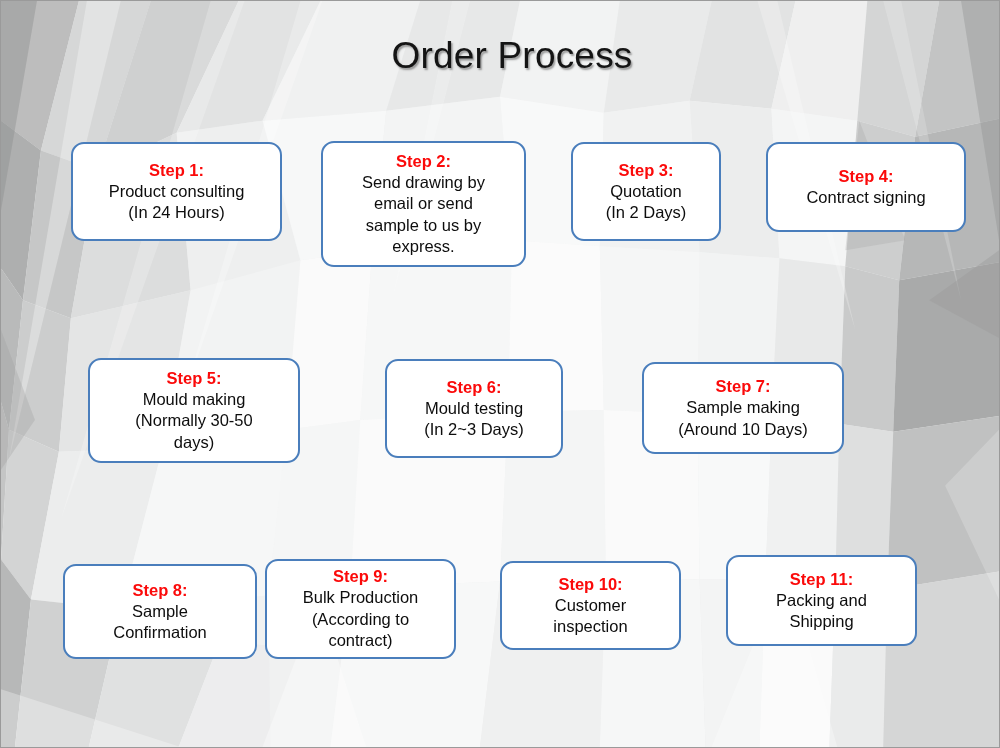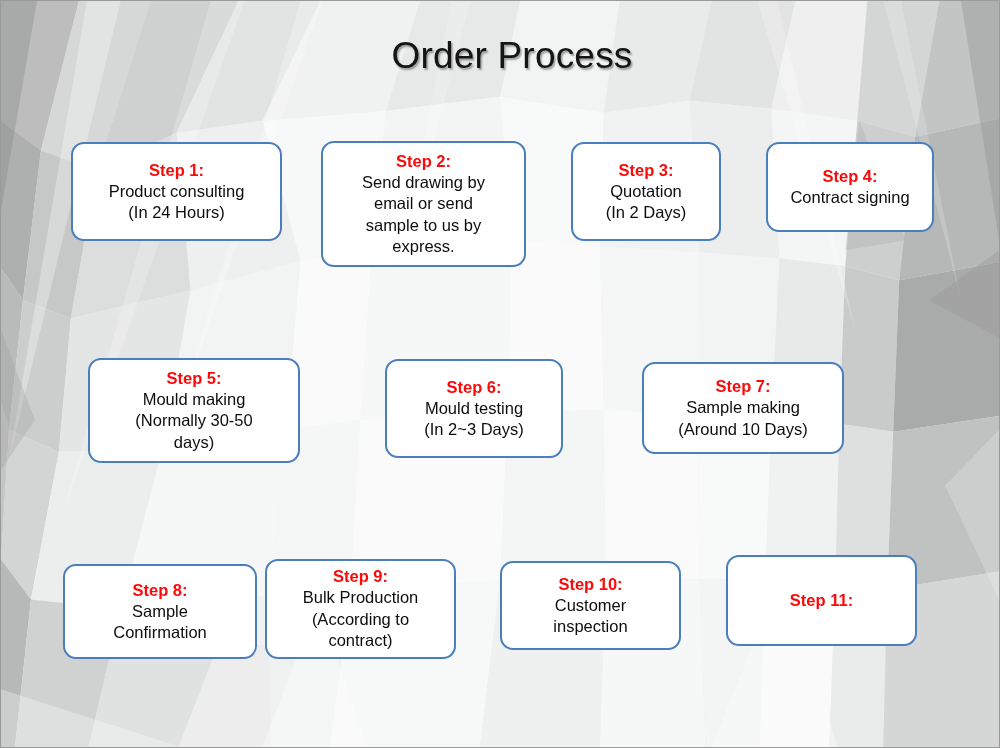--- a/index.html
+++ b/index.html
@@ -199,21 +199,21 @@
           <span class="ln">express.</span>
         </div>
       </div>
       <div class="step-box" style="left: 570px; top: 141px; width: 150px; height: 99px;">
         <div class="step-label">Step 3:</div>
         <div class="step-body">
           <span class="ln">Quotation</span>
           <span class="ln">(In 2 Days)</span>
         </div>
       </div>
-      <div class="step-box" style="left: 765px; top: 141px; width: 168px; height: 90px;">
+      <div class="step-box" style="left: 765px; top: 141px; width: 200px; height: 90px;">
         <div class="step-label">Step 4:</div>
         <div class="step-body">
           <span class="ln">Contract signing</span>
         </div>
       </div>
       <div class="step-box" style="left: 87px; top: 357px; width: 212px; height: 105px;">
         <div class="step-label">Step 5:</div>
         <div class="step-body">
           <span class="ln">Mould making</span>
           <span class="ln">(Normally 30-50</span>
@@ -251,16 +251,20 @@
       </div>
       <div class="step-box" style="left: 499px; top: 560px; width: 181px; height: 89px;">
         <div class="step-label">Step 10:</div>
         <div class="step-body">
           <span class="ln">Customer</span>
           <span class="ln">inspection</span>
         </div>
       </div>
       <div class="step-box" style="left: 725px; top: 554px; width: 191px; height: 91px;">
         <div class="step-label">Step 11:</div>
+        <div class="step-body">
+          <span class="ln">Packing and</span>
+          <span class="ln">Shipping</span>
+        </div>
       </div>
     </div>
 
 </div>
 
 </body></html>

